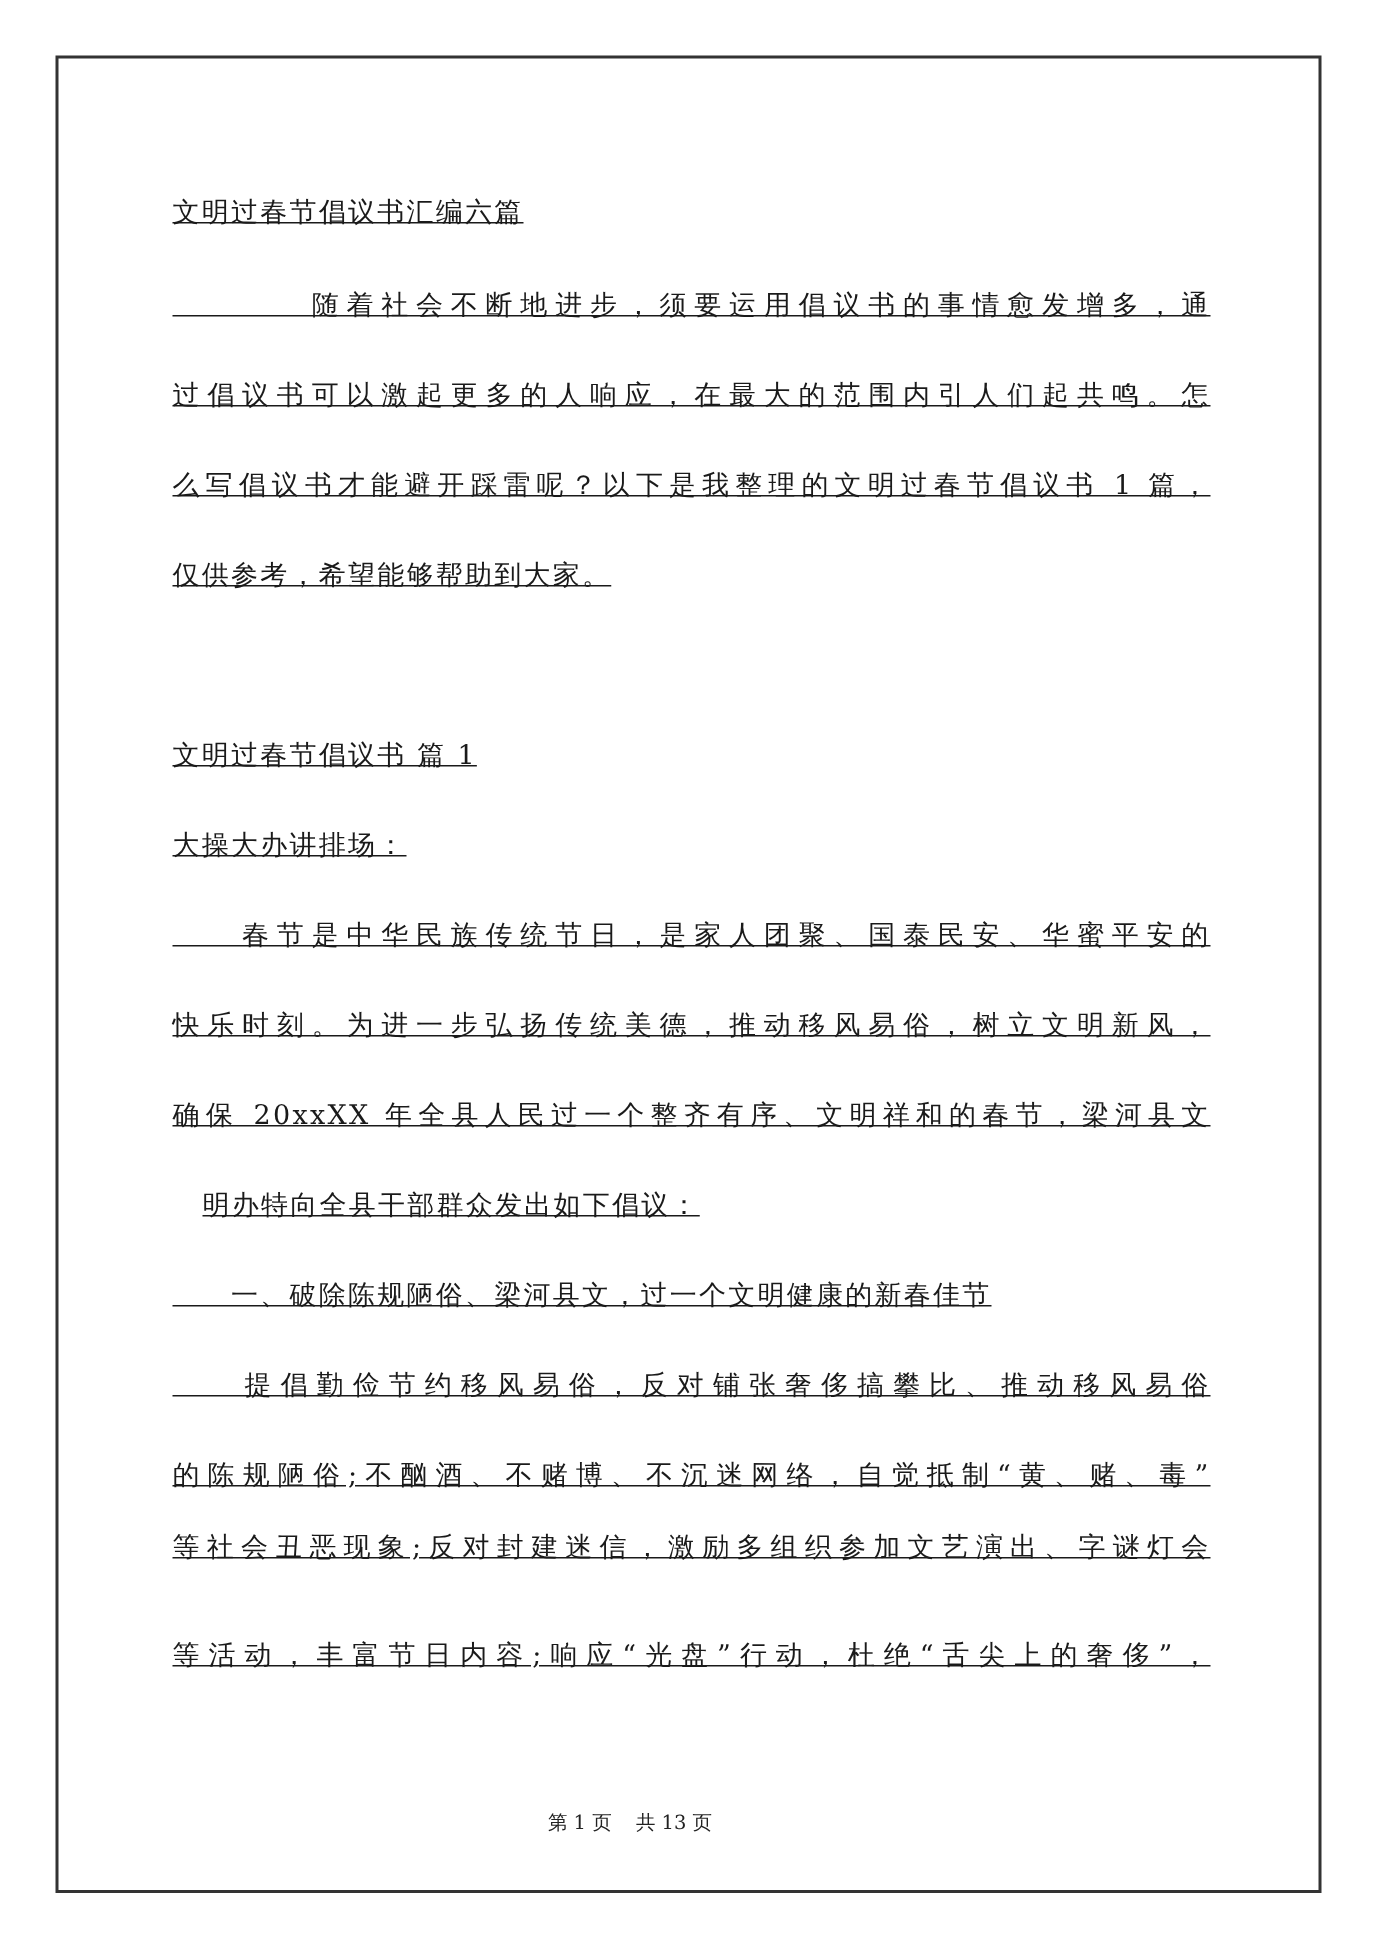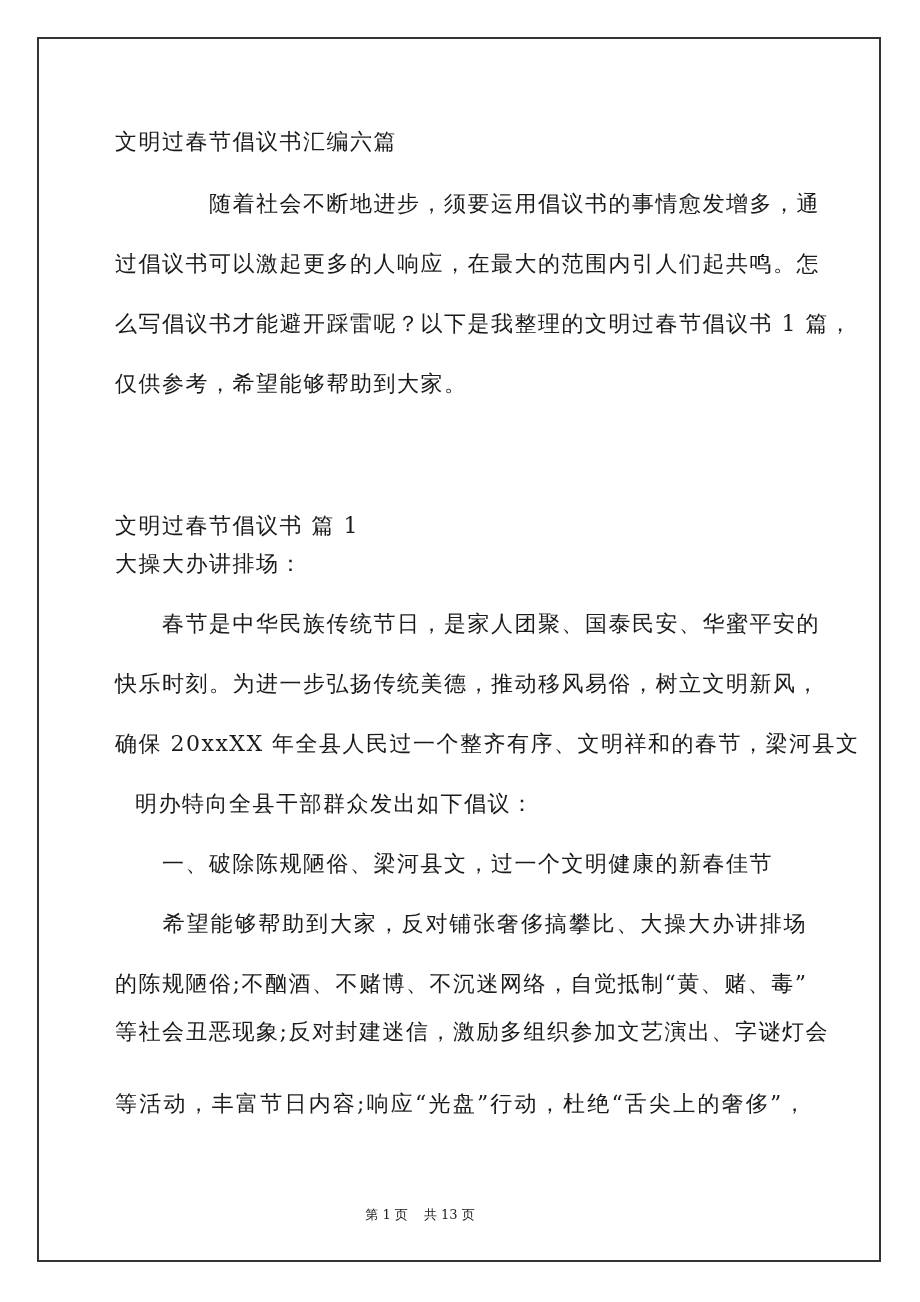--- a/index.html
+++ b/index.html
@@ -1,47 +1,47 @@
 <!DOCTYPE html>
 <html><head>
 <meta charset="utf-8">
 <style>
   html, body { margin:0; padding:0; background:#ffffff; }
   body { width:920px; height:1302px; position:relative; overflow:hidden;
          font-family: "DejaVu Serif", "Liberation Serif", serif; color:#1a1a1a; }
   .page-border { position:absolute; left:37px; top:37px; width:844px; height:1225px;
                  border:2px solid #333333; box-sizing:border-box; }
-  .line { position:absolute; left:115px; width:700px; font-size:22px; line-height:28px;
-          white-space:nowrap; letter-spacing:1.5px; }
+  .line { position:absolute; left:115px; width:700px; font-size:18px; line-height:28px;
+          white-space:nowrap; letter-spacing:1.5px;text-decoration:underline; }
   .justify { text-align:justify; text-align-last:justify; width:692px; }
   .footer { position:absolute; top:1206px; left:0; width:840px; text-align:center;
             font-size:13px; color:#222; }
   .footer span { margin:0 6px; }
 </style>
 </head>
 <body>
 
 <div class="page-border"></div>
 
 <div class="line" style="top:128px;">文明过春节倡议书汇编六篇</div>
 
 <div class="line justify" style="top:190px;">　　　　随着社会不断地进步，须要运用倡议书的事情愈发增多，通</div>
 <div class="line justify" style="top:250px;">过倡议书可以激起更多的人响应，在最大的范围内引人们起共鸣。怎</div>
 <div class="line justify" style="top:310px;">么写倡议书才能避开踩雷呢？以下是我整理的文明过春节倡议书 1 篇，</div>
 <div class="line" style="top:370px;">仅供参考，希望能够帮助到大家。</div>
 
-<div class="line" style="top:512px;">文明过春节倡议书  篇 1</div>
+<div class="line" style="top:490px;">文明过春节倡议书  篇 1</div>
 <div class="line" style="top:550px;">大操大办讲排场：</div>
 
 <div class="line justify" style="top:610px;">　　春节是中华民族传统节日，是家人团聚、国泰民安、华蜜平安的</div>
 <div class="line justify" style="top:670px;">快乐时刻。为进一步弘扬传统美德，推动移风易俗，树立文明新风，</div>
 <div class="line justify" style="top:730px;">确保 20xxXX 年全县人民过一个整齐有序、文明祥和的春节，梁河县文</div>
 <div class="line" style="top:790px;margin-left:20px;">明办特向全县干部群众发出如下倡议：</div>
 <div class="line" style="top:850px;">　　一、破除陈规陋俗、梁河县文，过一个文明健康的新春佳节</div>
-<div class="line justify" style="top:910px;">　　希望能够帮助到大家，反对铺张奢侈搞攀比、大操大办讲排场</div>
+<div class="line justify" style="top:910px;">　　提倡勤俭节约移风易俗，反对铺张奢侈搞攀比、推动移风易俗</div>
 <div class="line justify" style="top:970px;">的陈规陋俗;不酗酒、不赌博、不沉迷网络，自觉抵制“黄、赌、毒”</div>
 <div class="line justify" style="top:1018px;">等社会丑恶现象;反对封建迷信，激励多组织参加文艺演出、字谜灯会</div>
 <div class="line justify" style="top:1090px;">等活动，丰富节日内容;响应“光盘”行动，杜绝“舌尖上的奢侈”，</div>
 
 <div class="footer">
   <span>第 1 页</span>
   <span>共 13 页</span>
 </div>
 
 </body></html>

